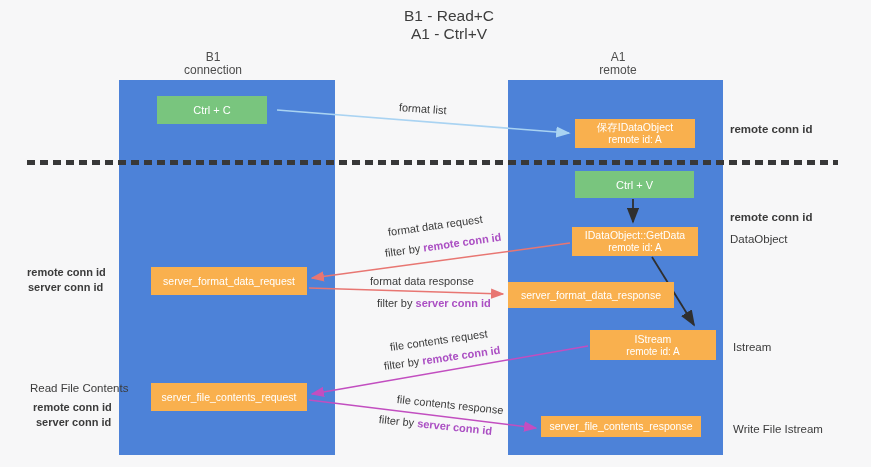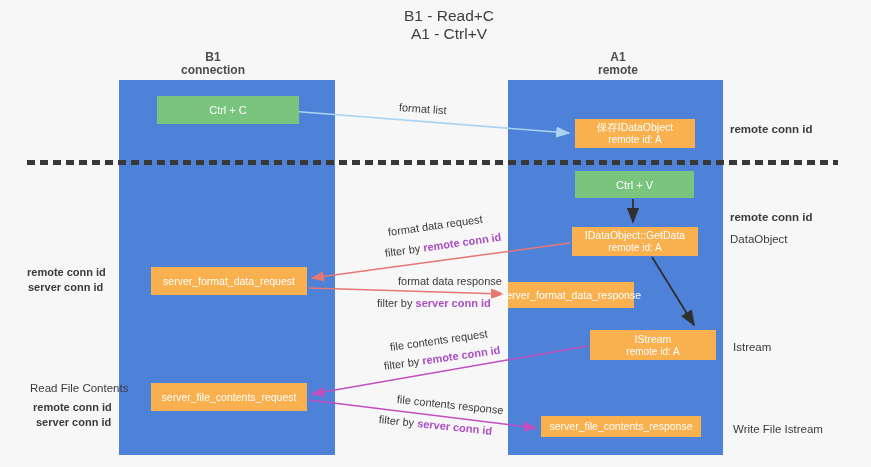--- a/index.html
+++ b/index.html
@@ -7,21 +7,21 @@
   .stage {
     position:relative; width:871px; height:467px; background:#f7f7f8;
     overflow:hidden; font-family:"Liberation Sans", sans-serif;
   }
   .title {
     position:absolute; left:334px; top:7px; width:230px; text-align:center;
     font-size:15.5px; line-height:18px; color:#3d3d3d;
   }
   .col-header {
     position:absolute; width:140px; text-align:center;
-    font-size:12px; line-height:13px; color:#4d4d4d;font-weight:bold;
+    font-size:12px; line-height:13px; color:#4d4d4d;
   }
   .column { position:absolute; top:80px; height:375px; background:#4d82d8; }
   .box {
     position:absolute; display:flex; flex-direction:column; align-items:center;
     justify-content:center; color:#ffffff; text-align:center;
   }
   .box.green { background:#79c57e; }
   .box.orange { background:#f9b04e; }
   .box .l1 { font-size:10.5px; line-height:13px;text-align:right; }
   .box .l2 { font-size:10px; line-height:12px;text-align:center; }
@@ -83,21 +83,21 @@
     </defs>
     <line x1="277" y1="110" x2="569" y2="133" stroke="#a9d3f2" stroke-width="1.6" marker-end="url(#mk-blue)"></line>
     <line x1="633" y1="199" x2="633" y2="222" stroke="#2f2f2f" stroke-width="1.8" marker-end="url(#mk-black)"></line>
     <line x1="570" y1="243" x2="312" y2="278" stroke="#e87672" stroke-width="1.5" marker-end="url(#mk-salmon)"></line>
     <line x1="309" y1="288" x2="503" y2="294" stroke="#e87672" stroke-width="1.5" marker-end="url(#mk-salmon)"></line>
     <line x1="652" y1="257" x2="694" y2="325" stroke="#2f2f2f" stroke-width="1.8" marker-end="url(#mk-black)"></line>
     <line x1="588" y1="346" x2="312" y2="394" stroke="#c24ec0" stroke-width="1.5" marker-end="url(#mk-magenta)"></line>
     <line x1="309" y1="400" x2="536" y2="428" stroke="#c24ec0" stroke-width="1.5" marker-end="url(#mk-magenta)"></line>
   </svg>
 
-  <div class="box green" style="left:157px; top:96px; width:142px; height:28px;">
+  <div class="box green" style="left:157px; top:96px; width:110px; height:28px;">
     <div class="single">Ctrl + C</div>
   </div>
 
   <div class="box orange" style="left:575px; top:119px; width:120px; height:29px;">
     <div class="l1">保存IDataObject</div>
     <div class="l2">remote id: A</div>
   </div>
 
   <div class="box green" style="left:575px; top:171px; width:119px; height:27px;">
     <div class="single">Ctrl + V</div>
@@ -105,21 +105,21 @@
 
   <div class="box orange" style="left:572px; top:227px; width:126px; height:29px;">
     <div class="l1">IDataObject::GetData</div>
     <div class="l2">remote id: A</div>
   </div>
 
   <div class="box orange" style="left:151px; top:267px; width:156px; height:28px;">
     <div class="l1">server_format_data_request</div>
   </div>
 
-  <div class="box orange" style="left:508px; top:282px; width:126px; height:26px;">
+  <div class="box orange" style="left:508px; top:282px; width:166px; height:26px;">
     <div class="l1">server_format_data_response</div>
   </div>
 
   <div class="box orange" style="left:590px; top:330px; width:126px; height:30px;">
     <div class="l1">IStream</div>
     <div class="l2">remote id: A</div>
   </div>
 
   <div class="box orange" style="left:151px; top:383px; width:156px; height:28px;">
     <div class="l1">server_file_contents_request</div>
@@ -129,21 +129,21 @@
     <div class="l1">server_file_contents_response</div>
   </div>
 
   <div class="flow-label rot-fl" style="left:399px; top:101px;">format list</div>
 
   <div class="flow-label rot-up" style="left:388px; top:226px;">format data request</div>
   <div class="flow-label rot-up" style="left:385px; top:247px;">
     <span>filter by </span><span class="purple">remote conn id</span>
   </div>
 
-  <div class="flow-label" style="left:398px; top:275px;">format data response</div>
+  <div class="flow-label" style="left:370px; top:275px;">format data response</div>
   <div class="flow-label" style="left:377px; top:297px;">
     <span>filter by </span><span class="purple">server conn id</span>
   </div>
 
   <div class="flow-label rot-up" style="left:390px; top:341px;">file contents request</div>
   <div class="flow-label rot-up" style="left:384px; top:360px;">
     <span>filter by </span><span class="purple">remote conn id</span>
   </div>
 
   <div class="flow-label rot-dn" style="left:397px; top:393px;">file contents response</div>

